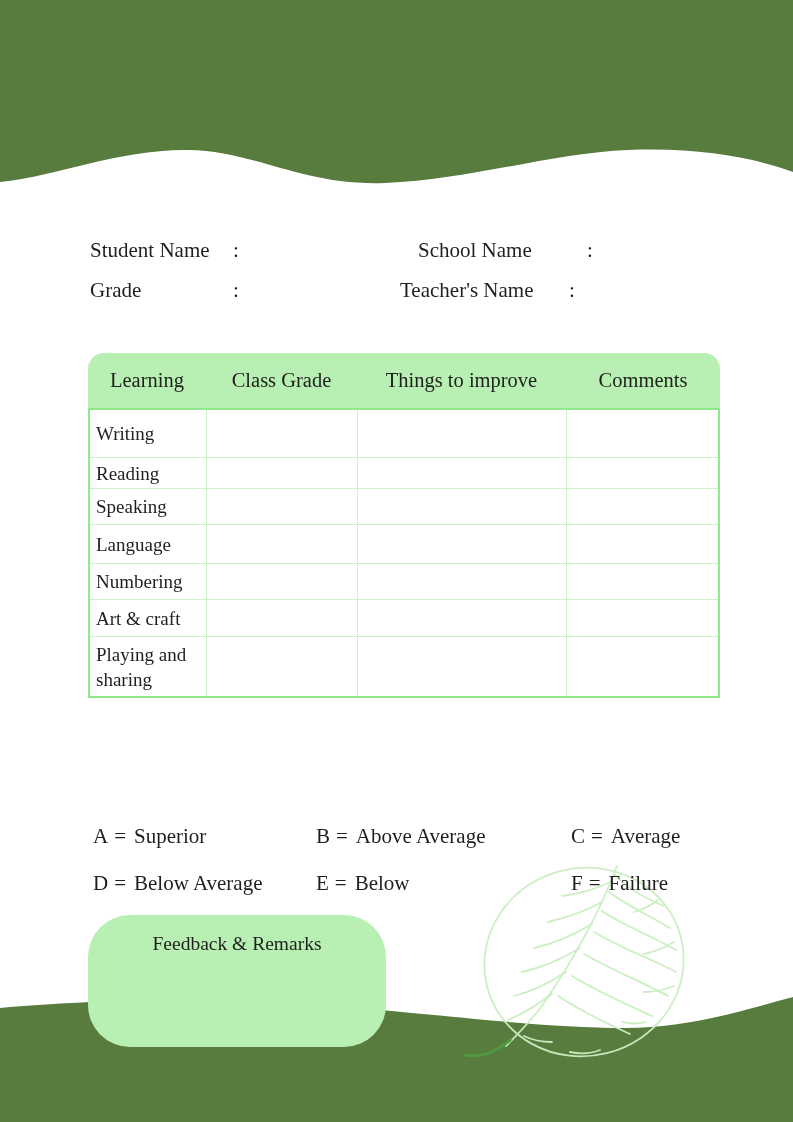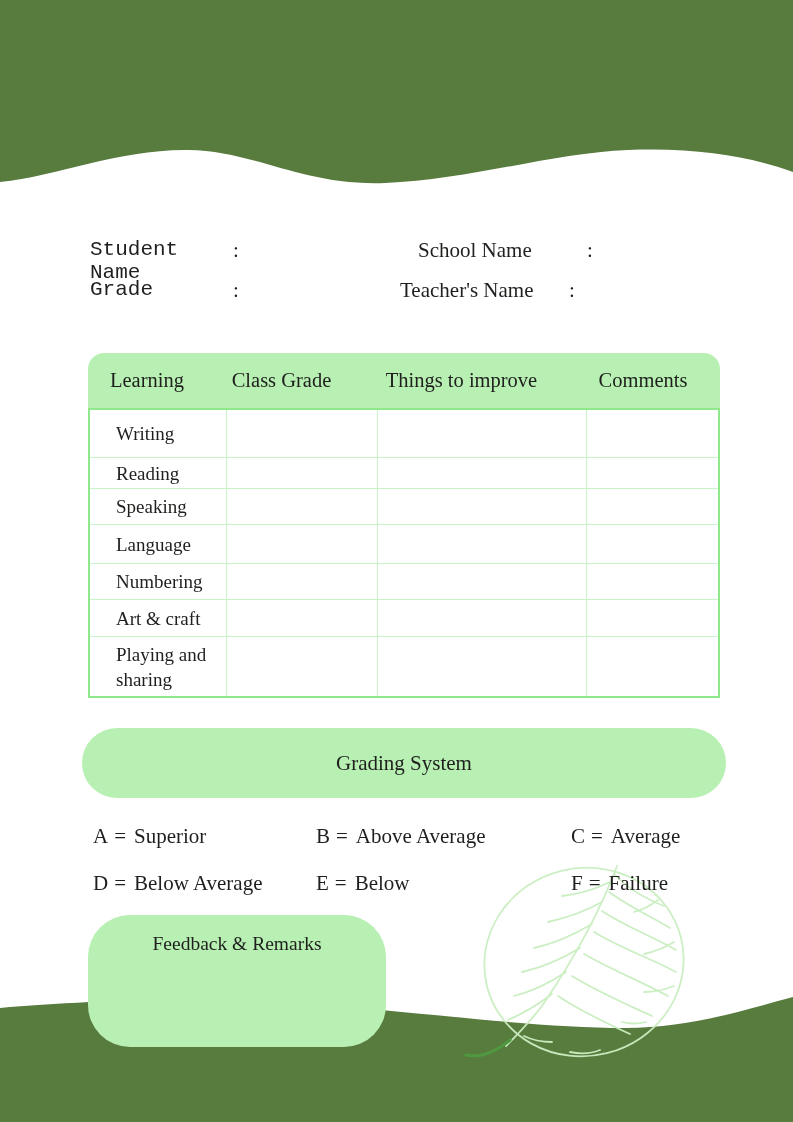--- a/index.html
+++ b/index.html
@@ -25,41 +25,41 @@
     font-weight:800; font-size:70px; letter-spacing:2px; word-spacing:34px;
     color:#e78db8;
     text-shadow:6px 7px 0 #232b1a;
     transform:scale(0.80,1.10); transform-origin:center top;
     white-space:nowrap;
   }
 
   
   .info-field { position:absolute; z-index:2; font-size:21px; display:flex; }
   .info-label { display:inline-block; }
-  .fl-left  .info-label { width:143px;font-family:Liberation Mono, monospace; }
+  .fl-left  .info-label { width:143px; }
   .fl-right .info-label { width:169px; }
   .info-colon { display:inline-block; width:14px; }
   .info-value { display:inline-block; min-width:110px; }
   #f-student { top:238px; left:90px; }
   #f-school  { top:238px; left:418px; }
   #f-grade   { top:278px; left:90px; }
   #f-teacher { top:278px; left:400px; }
 
   
   .tbl-header {
     position:absolute; top:353px; left:88px; width:632px; height:55px; z-index:2;
     background:#b7f0b2; border-radius:16px 16px 0 0;
     display:grid; grid-template-columns:118px 151px 209px 154px; align-items:center;
     font-size:20.5px; text-align:center;
   }
   .tbl-body {
     position:absolute; top:408px; left:88px; width:632px; height:290px; z-index:2;
     border:2px solid #8fe98a; background:#ffffff;
   }
-  .t-row { display:grid; grid-template-columns:116px 151px 209px 152px;padding-left:20px; }
+  .t-row { display:grid; grid-template-columns:116px 151px 209px 152px; }
   .t-row + .t-row { border-top:1px solid #cbf4c6; }
   .t-cell { border-left:1px solid #cbf4c6; }
   .t-cell:first-child { border-left:none; }
   .subject-cell {
     display:flex; align-items:center; padding-left:6px;
     font-size:19px; line-height:25px;
   }
   .rh0{height:47px}.rh1{height:31px}.rh2{height:36px}.rh3{height:39px}
   .rh4{height:36px}.rh5{height:37px}.rh6{height:60px}
 
@@ -166,23 +166,20 @@
       <div class="t-cell"></div>
     </div>
     <div class="t-row rh6">
       <div class="t-cell subject-cell">Playing and sharing</div>
       <div class="t-cell"></div>
       <div class="t-cell"></div>
       <div class="t-cell"></div>
     </div>
   </div>
 
-  <div class="grading-pill">
-    <span>Grading System</span>
-  </div>
 
   <div class="legend-item" id="lg-a">
     <span>A</span><span class="eq">=</span><span>Superior</span>
   </div>
   <div class="legend-item" id="lg-b">
     <span>B</span><span class="eq">=</span><span>Above Average</span>
   </div>
   <div class="legend-item" id="lg-c">
     <span>C</span><span class="eq">=</span><span>Average</span>
   </div>

